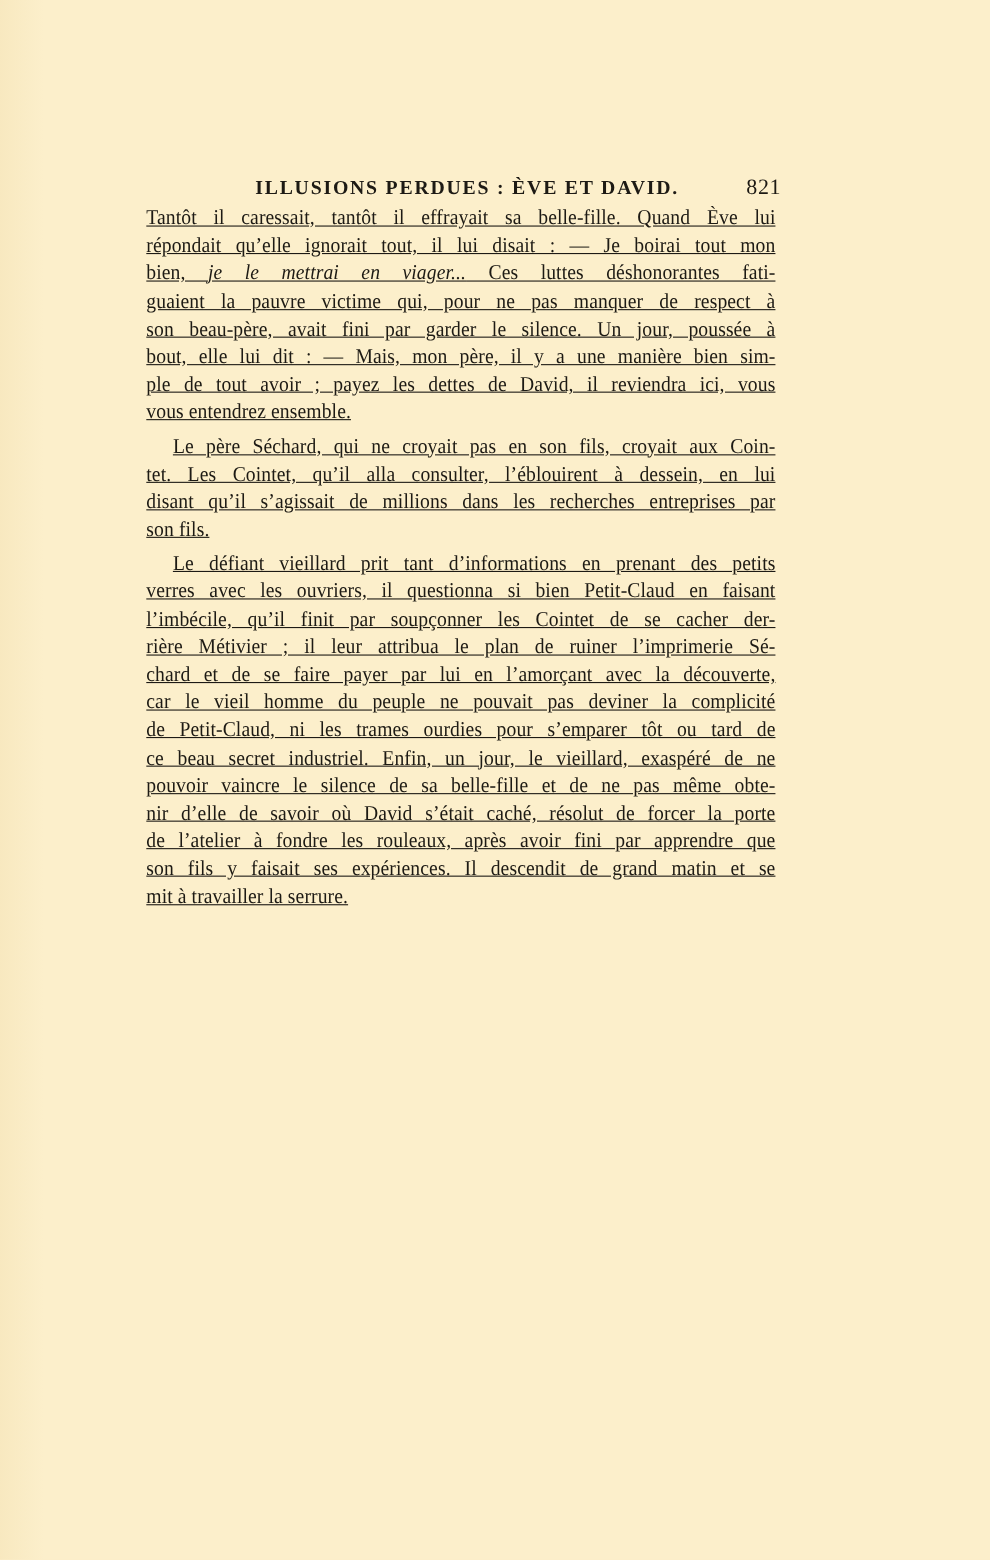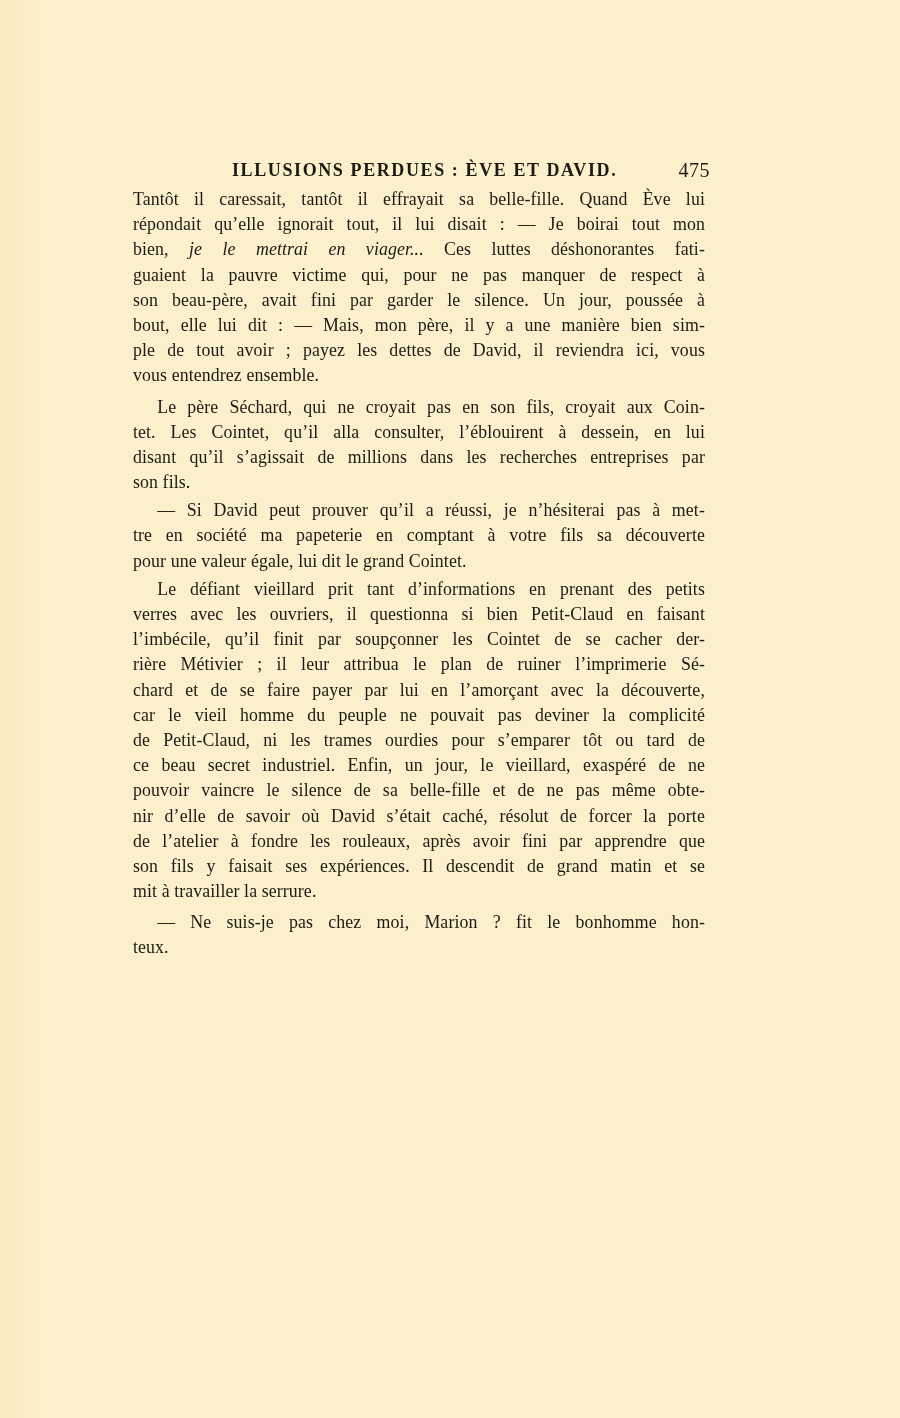--- a/index.html
+++ b/index.html
@@ -50,20 +50,21 @@
       font-size: 20px;
       font-weight: normal;
       letter-spacing: 0.5px;
       line-height: 26px;
     }
     .text-block {
       position: absolute;
       left: 133px;
       top: 186px;
       width: 572px;
+      text-decoration: underline;
     }
     .line {
       height: 25.2px;
       line-height: 25.2px;
       font-size: 19.2px;
       white-space: nowrap;
       text-align: justify;
       text-align-last: justify;
       letter-spacing: 0.1px;
       transform: scaleX(0.93);
@@ -84,21 +85,21 @@
       font-style: italic;
     }
   </style>
 </head>
 <body>
 
 <div class="page">
 
   <div class="running-head">
     <span class="title">ILLUSIONS PERDUES : ÈVE ET DAVID.</span>
-    <span class="folio">475</span>
+    <span class="folio">821</span>
   </div>
 
   <div class="text-block" id="text-block">
       <div>
         <div class="line">Tantôt il caressait, tantôt il effrayait sa belle-fille. Quand Ève lui</div>
         <div class="line">répondait qu’elle ignorait tout, il lui disait : — Je boirai tout mon</div>
         <div class="line"><span>bien, </span><span class="italic">je le mettrai en viager...</span><span> Ces luttes déshonorantes fati-</span></div>
         <div class="line">guaient la pauvre victime qui, pour ne pas manquer de respect à</div>
         <div class="line">son beau-père, avait fini par garder le silence. Un jour, poussée à</div>
         <div class="line">bout, elle lui dit : — Mais, mon père, il y a une manière bien sim-</div>
@@ -107,45 +108,36 @@
       </div>
       <div class="para-gap"></div>
       <div class="para-gap"></div>
       <div>
         <div class="line indent">Le père Séchard, qui ne croyait pas en son fils, croyait aux Coin-</div>
         <div class="line">tet. Les Cointet, qu’il alla consulter, l’éblouirent à dessein, en lui</div>
         <div class="line">disant qu’il s’agissait de millions dans les recherches entreprises par</div>
         <div class="line last">son fils.</div>
       </div>
       <div class="para-gap"></div>
-      <div>
-        <div class="line indent">— Si David peut prouver qu’il a réussi, je n’hésiterai pas à met-</div>
-        <div class="line">tre en société ma papeterie en comptant à votre fils sa découverte</div>
-        <div class="line last">pour une valeur égale, lui dit le grand Cointet.</div>
-      </div>
       <div class="para-gap"></div>
       <div>
         <div class="line indent">Le défiant vieillard prit tant d’informations en prenant des petits</div>
         <div class="line">verres avec les ouvriers, il questionna si bien Petit-Claud en faisant</div>
         <div class="line">l’imbécile, qu’il finit par soupçonner les Cointet de se cacher der-</div>
         <div class="line">rière Métivier ; il leur attribua le plan de ruiner l’imprimerie Sé-</div>
         <div class="line">chard et de se faire payer par lui en l’amorçant avec la découverte,</div>
         <div class="line">car le vieil homme du peuple ne pouvait pas deviner la complicité</div>
         <div class="line">de Petit-Claud, ni les trames ourdies pour s’emparer tôt ou tard de</div>
         <div class="line">ce beau secret industriel. Enfin, un jour, le vieillard, exaspéré de ne</div>
         <div class="line">pouvoir vaincre le silence de sa belle-fille et de ne pas même obte-</div>
         <div class="line">nir d’elle de savoir où David s’était caché, résolut de forcer la porte</div>
         <div class="line">de l’atelier à fondre les rouleaux, après avoir fini par apprendre que</div>
         <div class="line">son fils y faisait ses expériences. Il descendit de grand matin et se</div>
         <div class="line last">mit à travailler la serrure.</div>
       </div>
       <div class="para-gap"></div>
       <div class="para-gap"></div>
-      <div>
-        <div class="line indent">— Ne suis-je pas chez moi, Marion ? fit le bonhomme hon-</div>
-        <div class="line last">teux.</div>
-      </div>
       <div class="para-gap"></div>
       <div class="para-gap"></div>
       <div class="para-gap"></div>
     </div>
 
 </div>
 
 </body></html>

